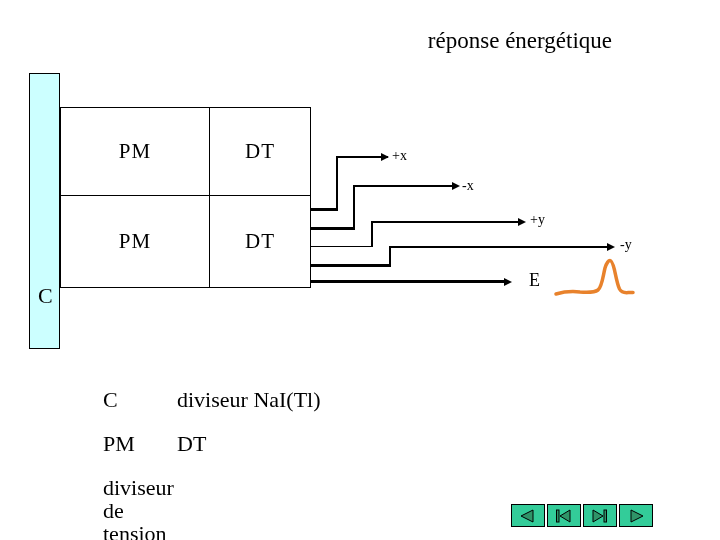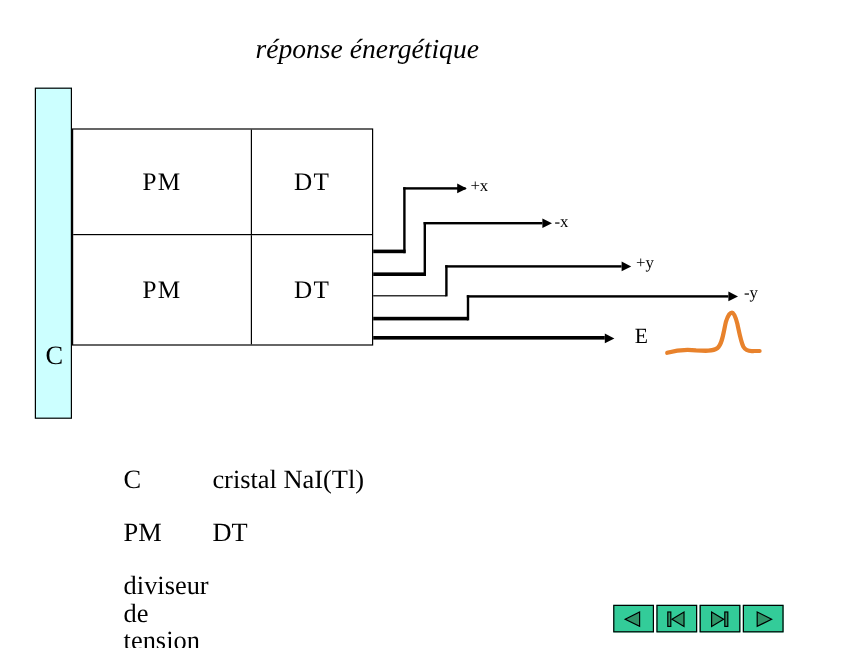--- a/index.html
+++ b/index.html
@@ -2,23 +2,22 @@
 <html style="--crystal-fill: #ccffff; --line: #000000; --nav-bg: #33cc99; --nav-arrow: #2f9468; --pulse: #e8822c;"><head>
 <meta charset="utf-8">
 <style>
   html,body{margin:0;padding:0;background:#888;}
   .slide{
     position:relative; width:720px; height:540px; background:#ffffff;
     font-family:"Liberation Serif","DejaVu Serif",serif; color:#000;
     overflow:hidden;
   }
   .title{
-    position:absolute; top:28px; left:0; width:612px; text-align:center;
+    position:absolute; top:28px; left:0; width:612px; text-align:right;
     font-size:23px;
-    font-style:italic;
   }
   
   .crystal{
     position:absolute; left:29px; top:73px; width:29px; height:274px;
     background:var(--crystal-fill,#ccffff); border:1px solid #000;
   }
   .crystal-label{
     position:absolute; left:8px; top:209px; font-size:22px;
   }
   
@@ -109,21 +108,21 @@
   <div class="ln" style="left:311px;top:280px;width:193px;height:3px;"></div>
   <div class="ah" style="left:504px;top:278px;"></div>
   <div class="wire-label big" style="left:529px;top:270px;">E</div>
 
   <svg class="pulse" width="92" height="48" viewBox="0 0 92 48">
     <path d="M7 42 C14 40 22 39 31 40 C38 40.5 45 41 49 38 C53 35 54 24 56 16 C57.5 11 59.5 8.5 61 8.5 C62.5 8.5 64 12 65.5 18 C67 25 68.5 33 70.5 37 C72.5 40.5 75.5 41 79.5 40.5 L84 40.5"></path>
   </svg>
 
   <div class="legend">
     <span>C</span>
-    <span>cristal NaI(Tl)</span>
+    <span>diviseur NaI(Tl)</span>
     <span>PM</span>
     <span>DT</span>
     <span>diviseur de tension</span>
   </div>
 
   <div class="nav">
     <button class="nav-btn">
       <svg width="22" height="16" viewBox="0 0 22 16">
         <polygon class="nav-glyph" points="16,2 16,14 4,8"></polygon>
       </svg>

